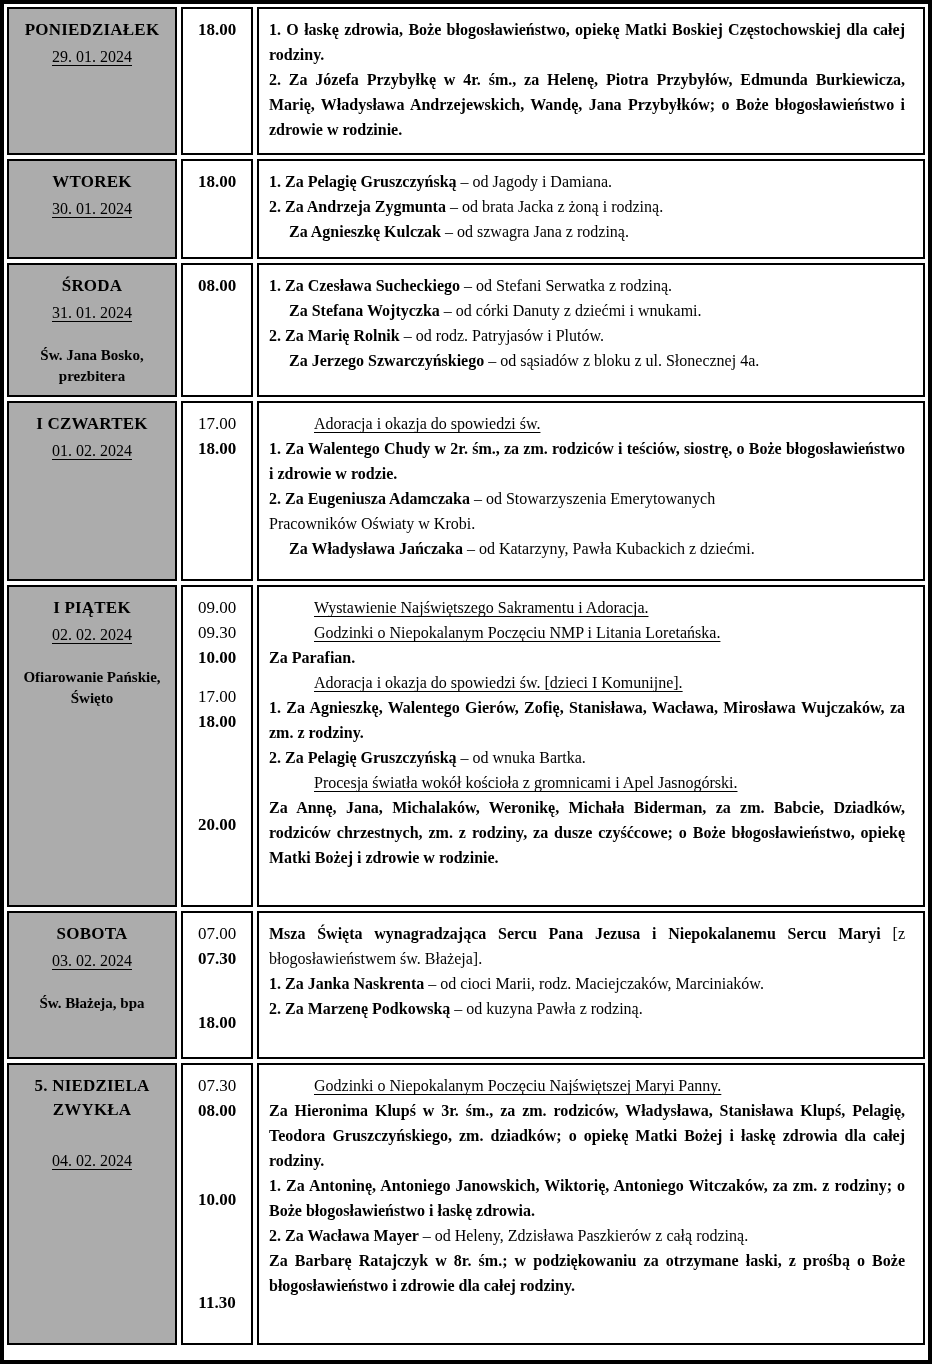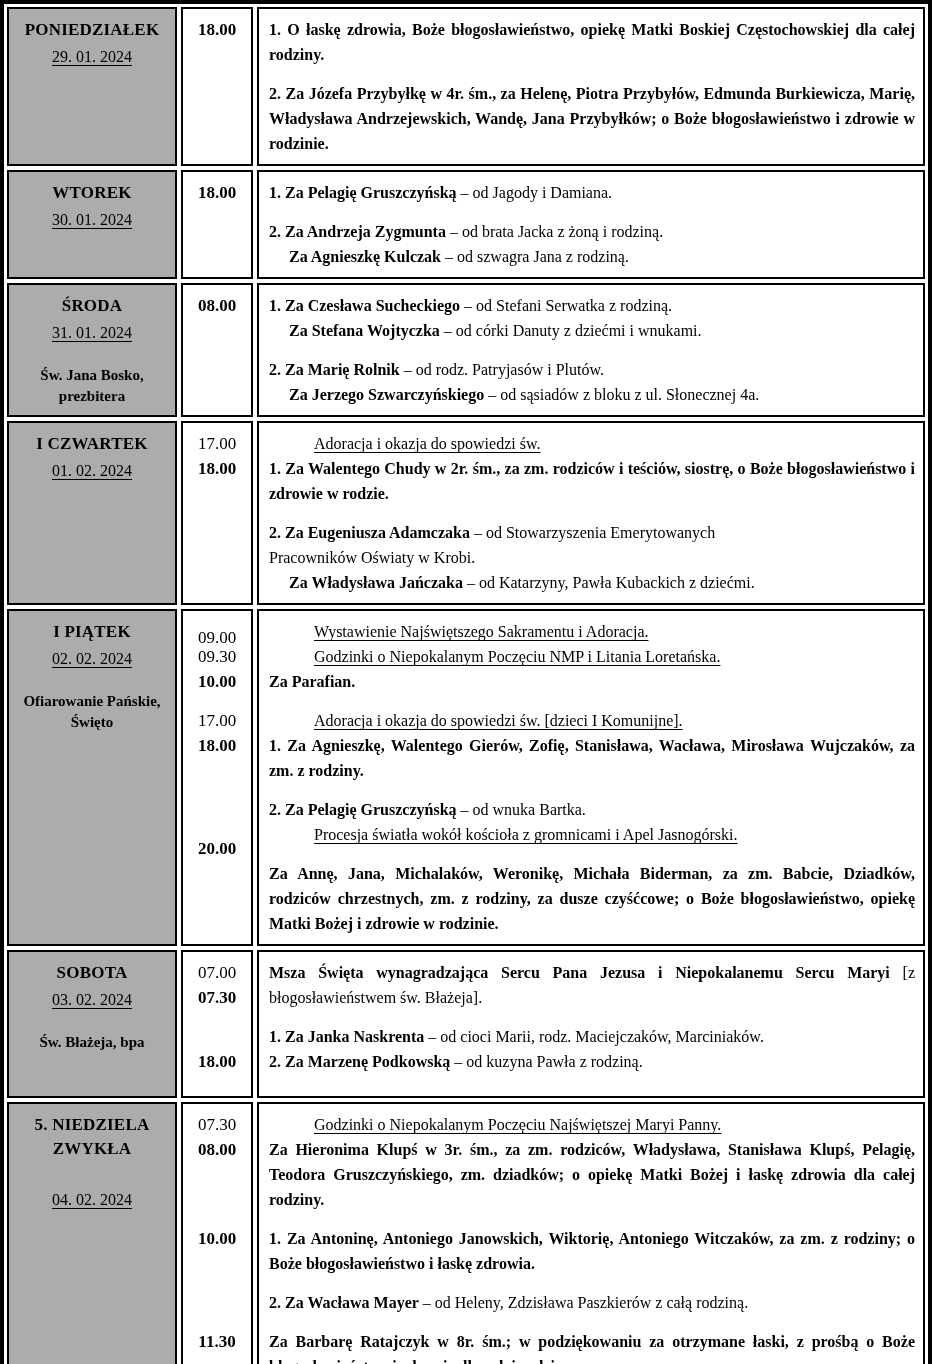--- a/index.html
+++ b/index.html
@@ -10,23 +10,23 @@
   .row:last-child{margin-bottom:0;}
   .cell{border:2px solid #000;box-sizing:border-box;background:#fff;padding-left:35px;}
   .day-cell{background:#acacac;text-align:center;padding:9px 6px 8px 6px;}
   .day-title{font-size:17px;font-weight:700;line-height:24px;letter-spacing:.2px;}
   .day-date{font-size:16px;font-weight:400;text-decoration:underline;text-underline-offset:3px;line-height:24px;margin-top:3px;}
   .day-date.gap{margin-top:27px;}
   .feast{margin-top:20px;font-size:15px;font-weight:700;line-height:21px;}
   .time-cell{position:relative;}
   .time-label{position:absolute;left:0;width:100%;text-align:center;font-size:17px;line-height:25px;font-weight:400;}
   .time-label.b{font-weight:700;}
-  .content-cell{position:relative;padding:8px 8px 8px 10px;font-size:16px;line-height:25px;}
+  .content-cell{position:relative;padding:8px 18px 8px 10px;font-size:16px;line-height:25px;}
   .para{margin:0;}
-  .para.sb{margin-top:14px;}
+  .para.sb{margin-top:0;}
   .para.just{text-align:justify;}
   .para.ctr{}
   .para.dev{padding-left:45px;}
   .para.ind{padding-left:20px;}
   .b{font-weight:700;}
   .u{text-decoration:underline;text-underline-offset:3px;}
   
   .r0{min-height:148px;}
   .r1{min-height:100px;}
   .r2{min-height:125px;}
@@ -106,21 +106,21 @@
       <div class="row r4">
         <div class="cell day-cell">
           <div class="day-title">I PIĄTEK</div>
           <div class="day-date">02. 02. 2024</div>
           <div class="feast">
             <div class="feast-line">Ofiarowanie Pańskie,</div>
             <div class="feast-line">Święto</div>
           </div>
         </div>
         <div class="cell time-cell">
-          <div class="time-label" style="top: 14px;">09.00</div>
+          <div class="time-label" style="top: 8px;">09.00</div>
           <div class="time-label" style="top: 33px;">09.30</div>
           <div class="time-label b" style="top: 58px;">10.00</div>
           <div class="time-label" style="top: 97px;">17.00</div>
           <div class="time-label b" style="top: 122px;">18.00</div>
           <div class="time-label b" style="top: 225px;">20.00</div>
         </div>
         <div class="cell content-cell">
           <div class="para dev"><span class=" u">Wystawienie Najświętszego Sakramentu i Adoracja.</span></div>
           <div class="para dev"><span class=" u">Godzinki o Niepokalanym Poczęciu NMP i Litania Loretańska.</span></div>
           <div class="para"><span class="b">Za Parafian.</span></div>

